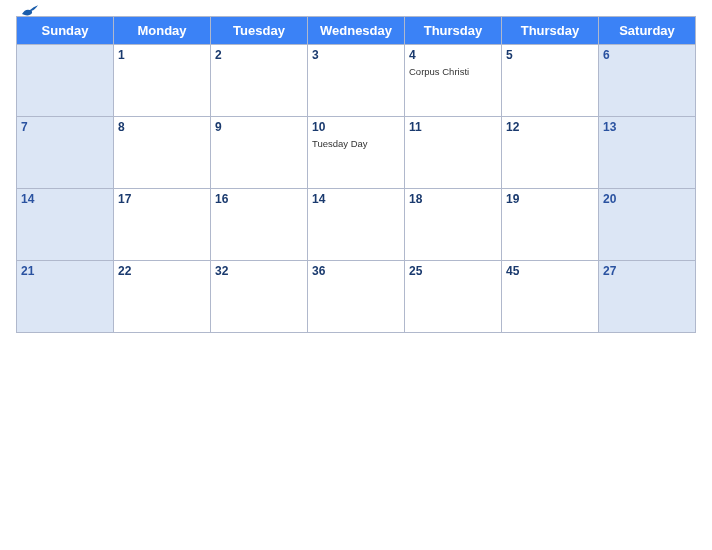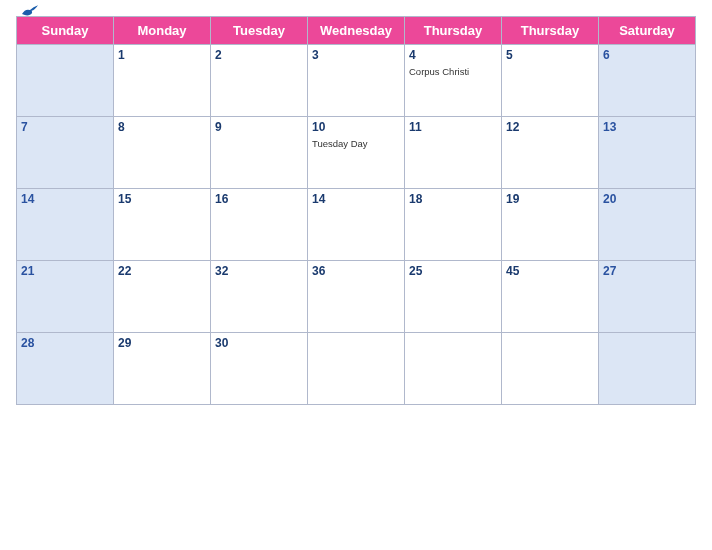--- a/index.html
+++ b/index.html
@@ -68,21 +68,21 @@
       font-style: italic;
     }
 
     .calendar {
       width: 100%;
       border-collapse: collapse;
       border: 1px solid #b0b8cc;
     }
 
     .calendar thead tr {
-      background-color: #ec4899;
+      background-color: #3b82f6;
       margin-top: 43px;
     }
 
     .calendar thead th {
       color: #fff;
       font-size: 13px;
       font-weight: bold;
       padding: 6px 4px;
       text-align: center;
       border: 1px solid #b0b8cc;
@@ -203,21 +203,21 @@
         </td>
         <td class="col-sat">
           <span class="day-number saturday">13</span>
         </td>
       </tr>
       <tr>
         <td class="col-sun">
           <span class="day-number sunday">14</span>
         </td>
         <td>
-          <span class="day-number">15</span>
+          <span class="day-number">17</span>
         </td>
         <td>
           <span class="day-number">16</span>
         </td>
         <td>
           <span class="day-number">14</span>
         </td>
         <td>
           <span class="day-number">18</span>
         </td>
@@ -244,29 +244,14 @@
         <td>
           <span class="day-number">25</span>
         </td>
         <td>
           <span class="day-number">45</span>
         </td>
         <td class="col-sat">
           <span class="day-number saturday">27</span>
         </td>
       </tr>
-      <tr>
-        <td class="col-sun">
-          <span class="day-number sunday">28</span>
-        </td>
-        <td>
-          <span class="day-number">29</span>
-        </td>
-        <td>
-          <span class="day-number">30</span>
-        </td>
-        <td></td>
-        <td></td>
-        <td></td>
-        <td class="col-sat"></td>
-      </tr>
     </tbody>
 </table>
 
 </body></html>

